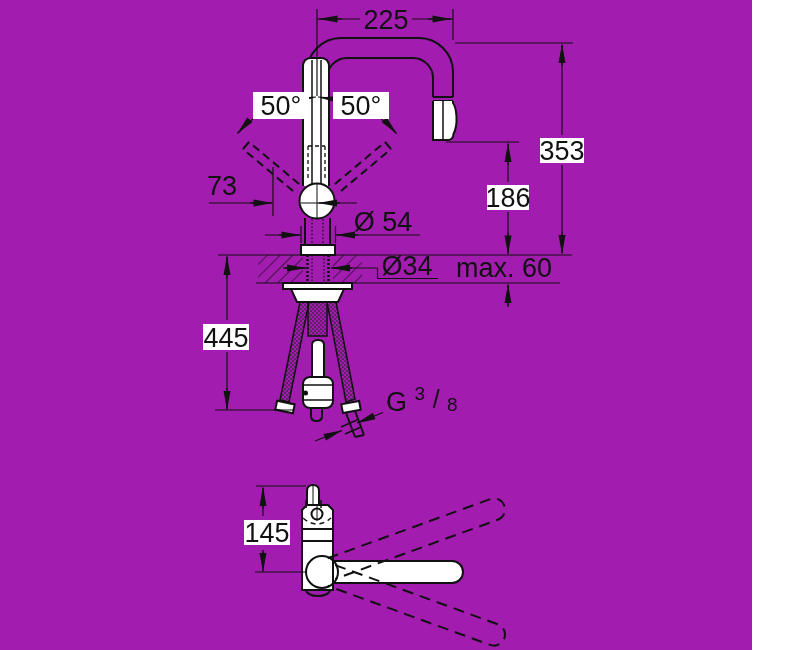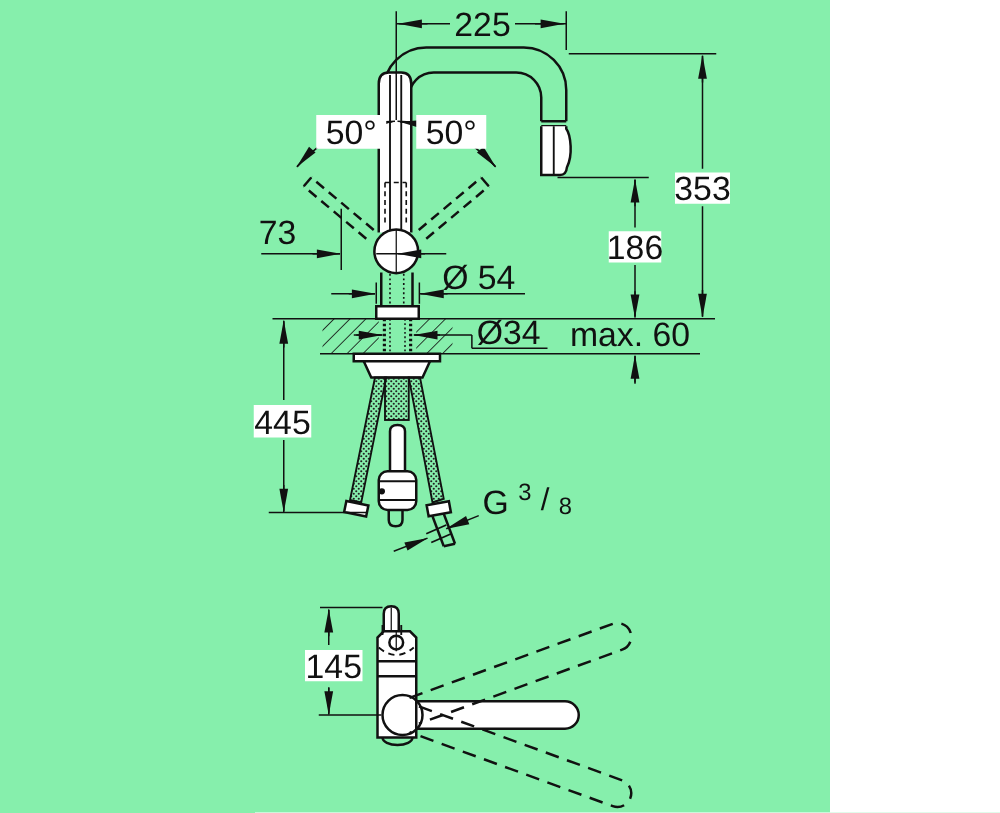--- a/index.html
+++ b/index.html
@@ -1,17 +1,17 @@
 <!DOCTYPE html>
 <html><head>
 <meta charset="utf-8">
 <style>
   html,body{margin:0;padding:0;background:#fff;}
   .stage{
-    position:relative;width:664px;height:650px;background:#86efac;
+    position:relative;width:752px;height:650px;background:#a21caf;
     font-family:"Liberation Sans", sans-serif;overflow:hidden;
   }
   svg text{
     font-family:"Liberation Sans", sans-serif;
     fill:#111111;
     font-size:27px;
   }
   svg .small{font-size:19px;}
   svg .slash{font-size:25px;}
 </style>

